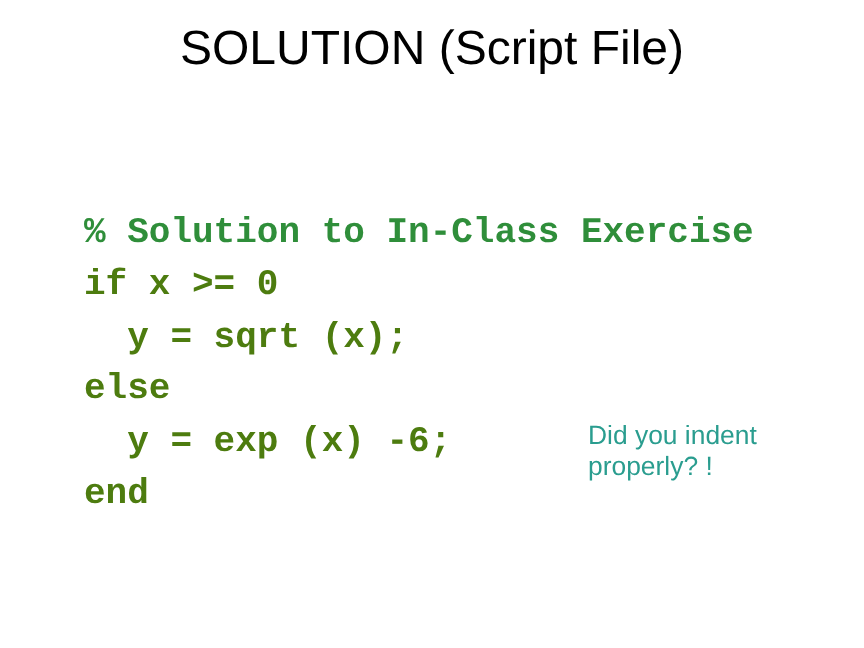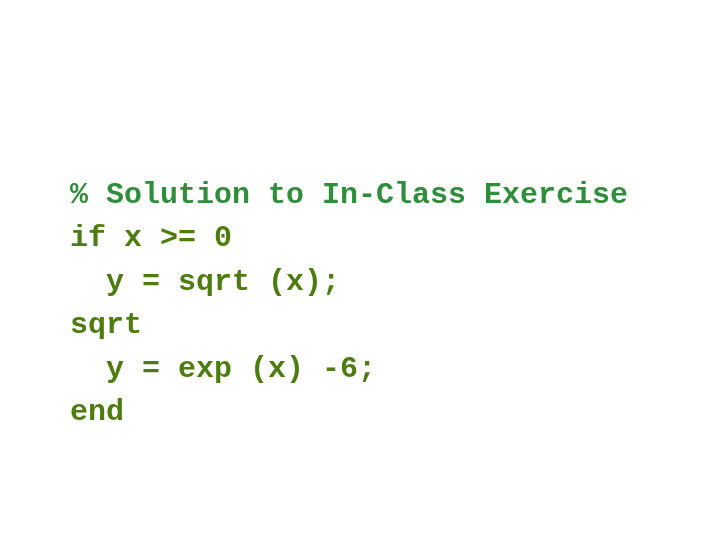--- a/index.html
+++ b/index.html
@@ -53,23 +53,25 @@
     font-weight: 400;
     color: #2a9d8f;
     line-height: 1.2;
   }
 </style>
 </head>
 <body>
 
 <div class="slide">
 
+  <div class="title">SOLUTION (Script File)</div>
 
   <div class="code-block">
 <span class="code-comment">% Solution to In-Class Exercise</span>
 <span class="code-line">if x &gt;= 0</span>
 <span class="code-line">  y = sqrt (x);</span>
-<span class="code-line">sqrt</span>
+<span class="code-line">else</span>
 <span class="code-line">  y = exp (x) -6;</span>
 <span class="code-line">end</span></div>
 
+  <div class="annotation">Did you indent properly? !</div>
 
 </div>
 
 </body></html>

